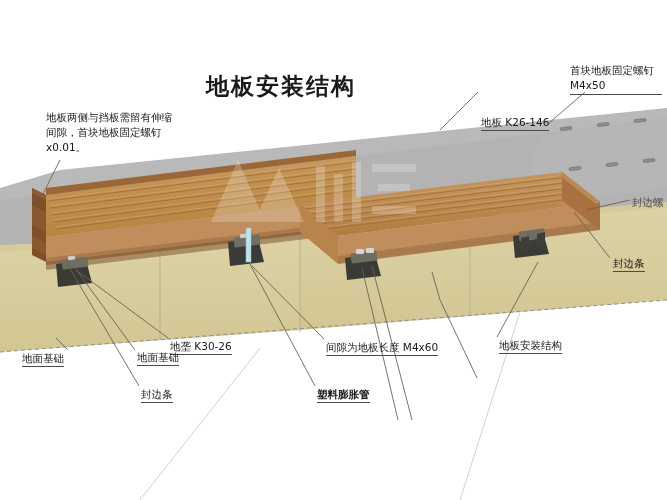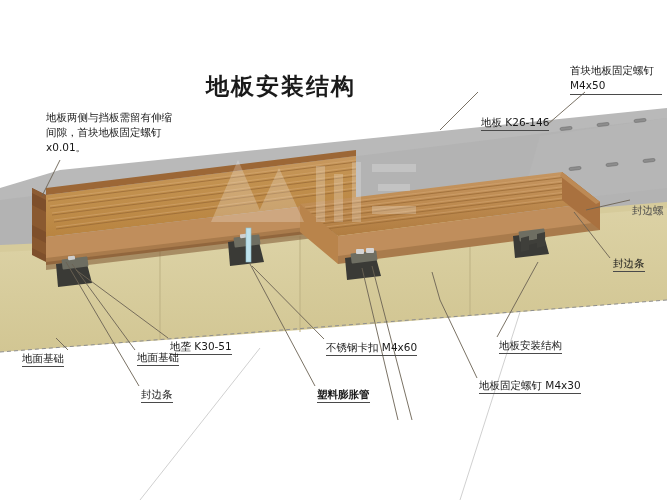--- a/index.html
+++ b/index.html
@@ -266,33 +266,32 @@
       </g>
     </svg>
   </div>
 
   <div class="label multi" style="left:46px; top:110px;">地板两侧与挡板需留有伸缩间隙，首块地板固定螺钉 x0.01。</div>
 
   <div class="label ul" style="left:481px; top:77px;margin-top:38px;">地板 K26-146</div>
 
   <div class="label multi ul" style="left:570px; top:63px; width:92px;">首块地板固定螺钉 M4x50</div>
 
-  <div class="label gray" style="left:632px; top:203px;">封边螺</div>
+  <div class="label gray" style="left:632px; top:195px;">封边螺</div>
 
   <div class="label ul" style="left:613px; top:256px;">封边条</div>
 
-  <div class="label ul" style="left:170px; top:339px;">地垄 K30-51</div>
+  <div class="label ul" style="left:170px; top:339px;">地垄 K30-26</div>
 
   <div class="label ul" style="left:137px; top:350px;">地面基础</div>
 
   <div class="label ul" style="left:22px; top:351px;text-align:right;">地面基础</div>
 
   <div class="label ul" style="left:141px; top:387px;">封边条</div>
 
-  <div class="label ul" style="left:326px; top:340px;">不锈钢卡扣 M4x60</div>
+  <div class="label ul" style="left:326px; top:340px;">间隙为地板长度 M4x60</div>
 
   <div class="label ul" style="left:317px; top:387px;font-weight:bold;">塑料膨胀管</div>
 
   <div class="label ul" style="left:499px; top:338px;">地板安装结构</div>
 
-  <div class="label ul" style="left:479px; top:378px;">地板固定螺钉 M4x30</div>
 
 </div>
 
 </body></html>

